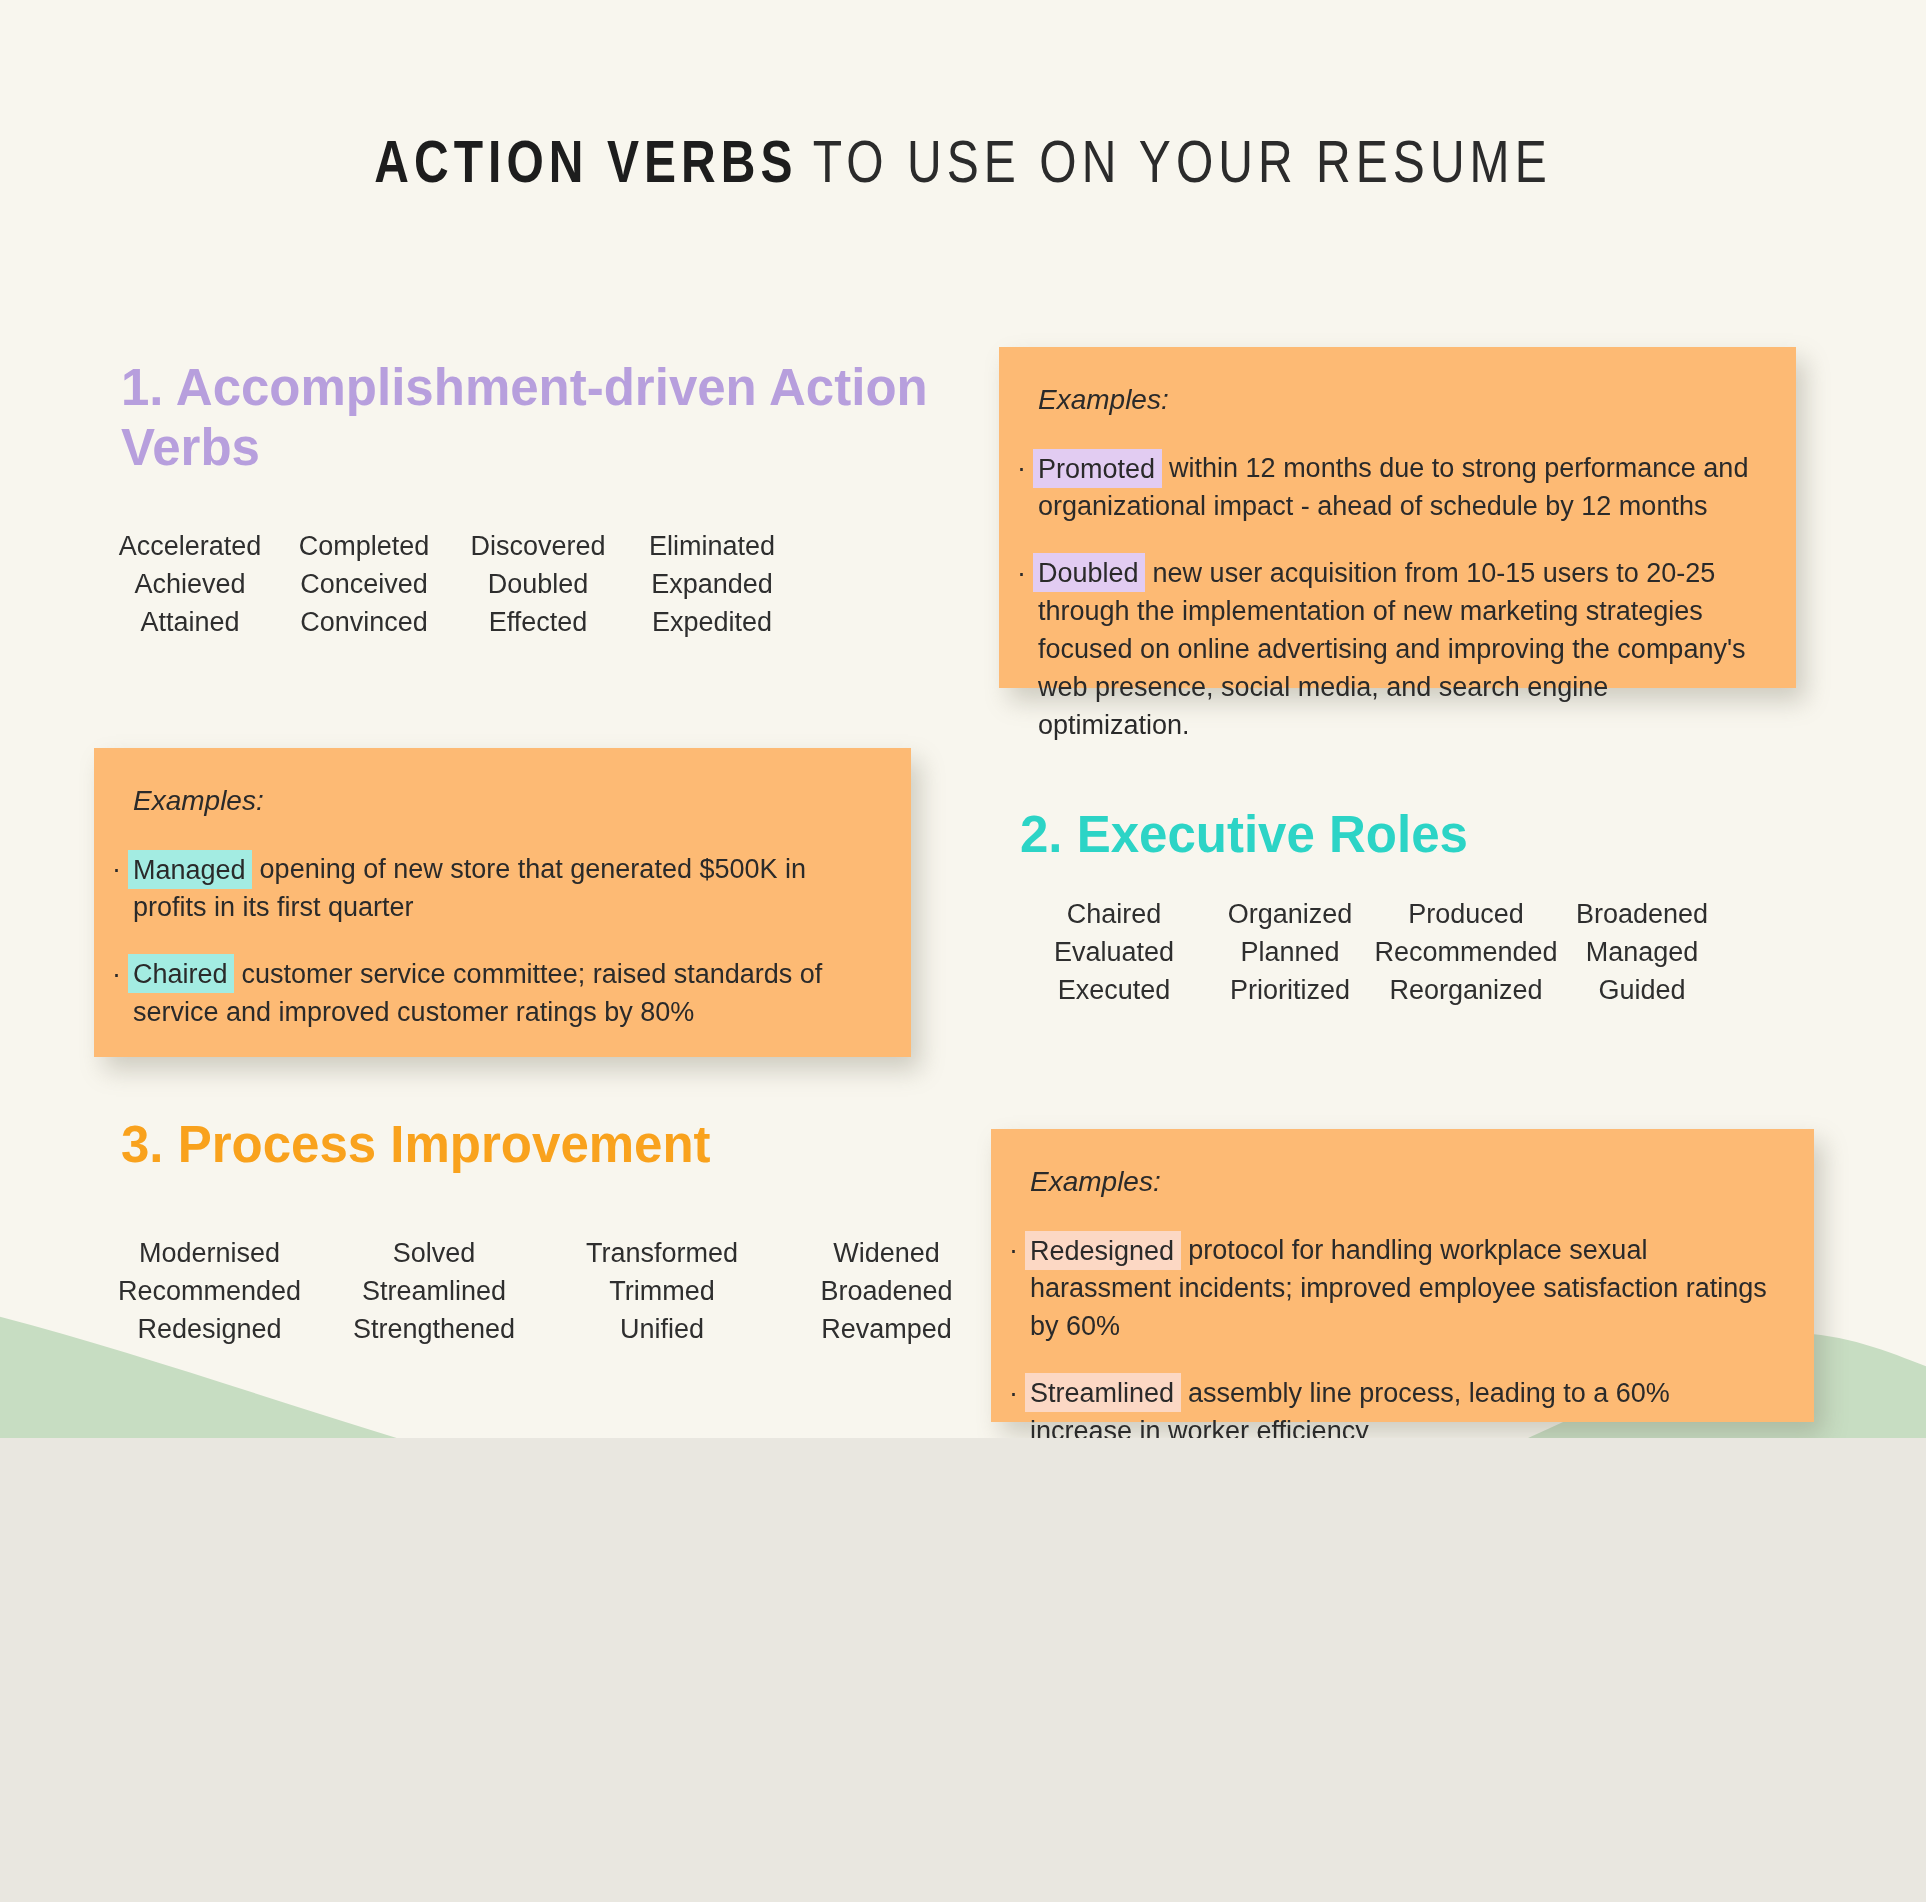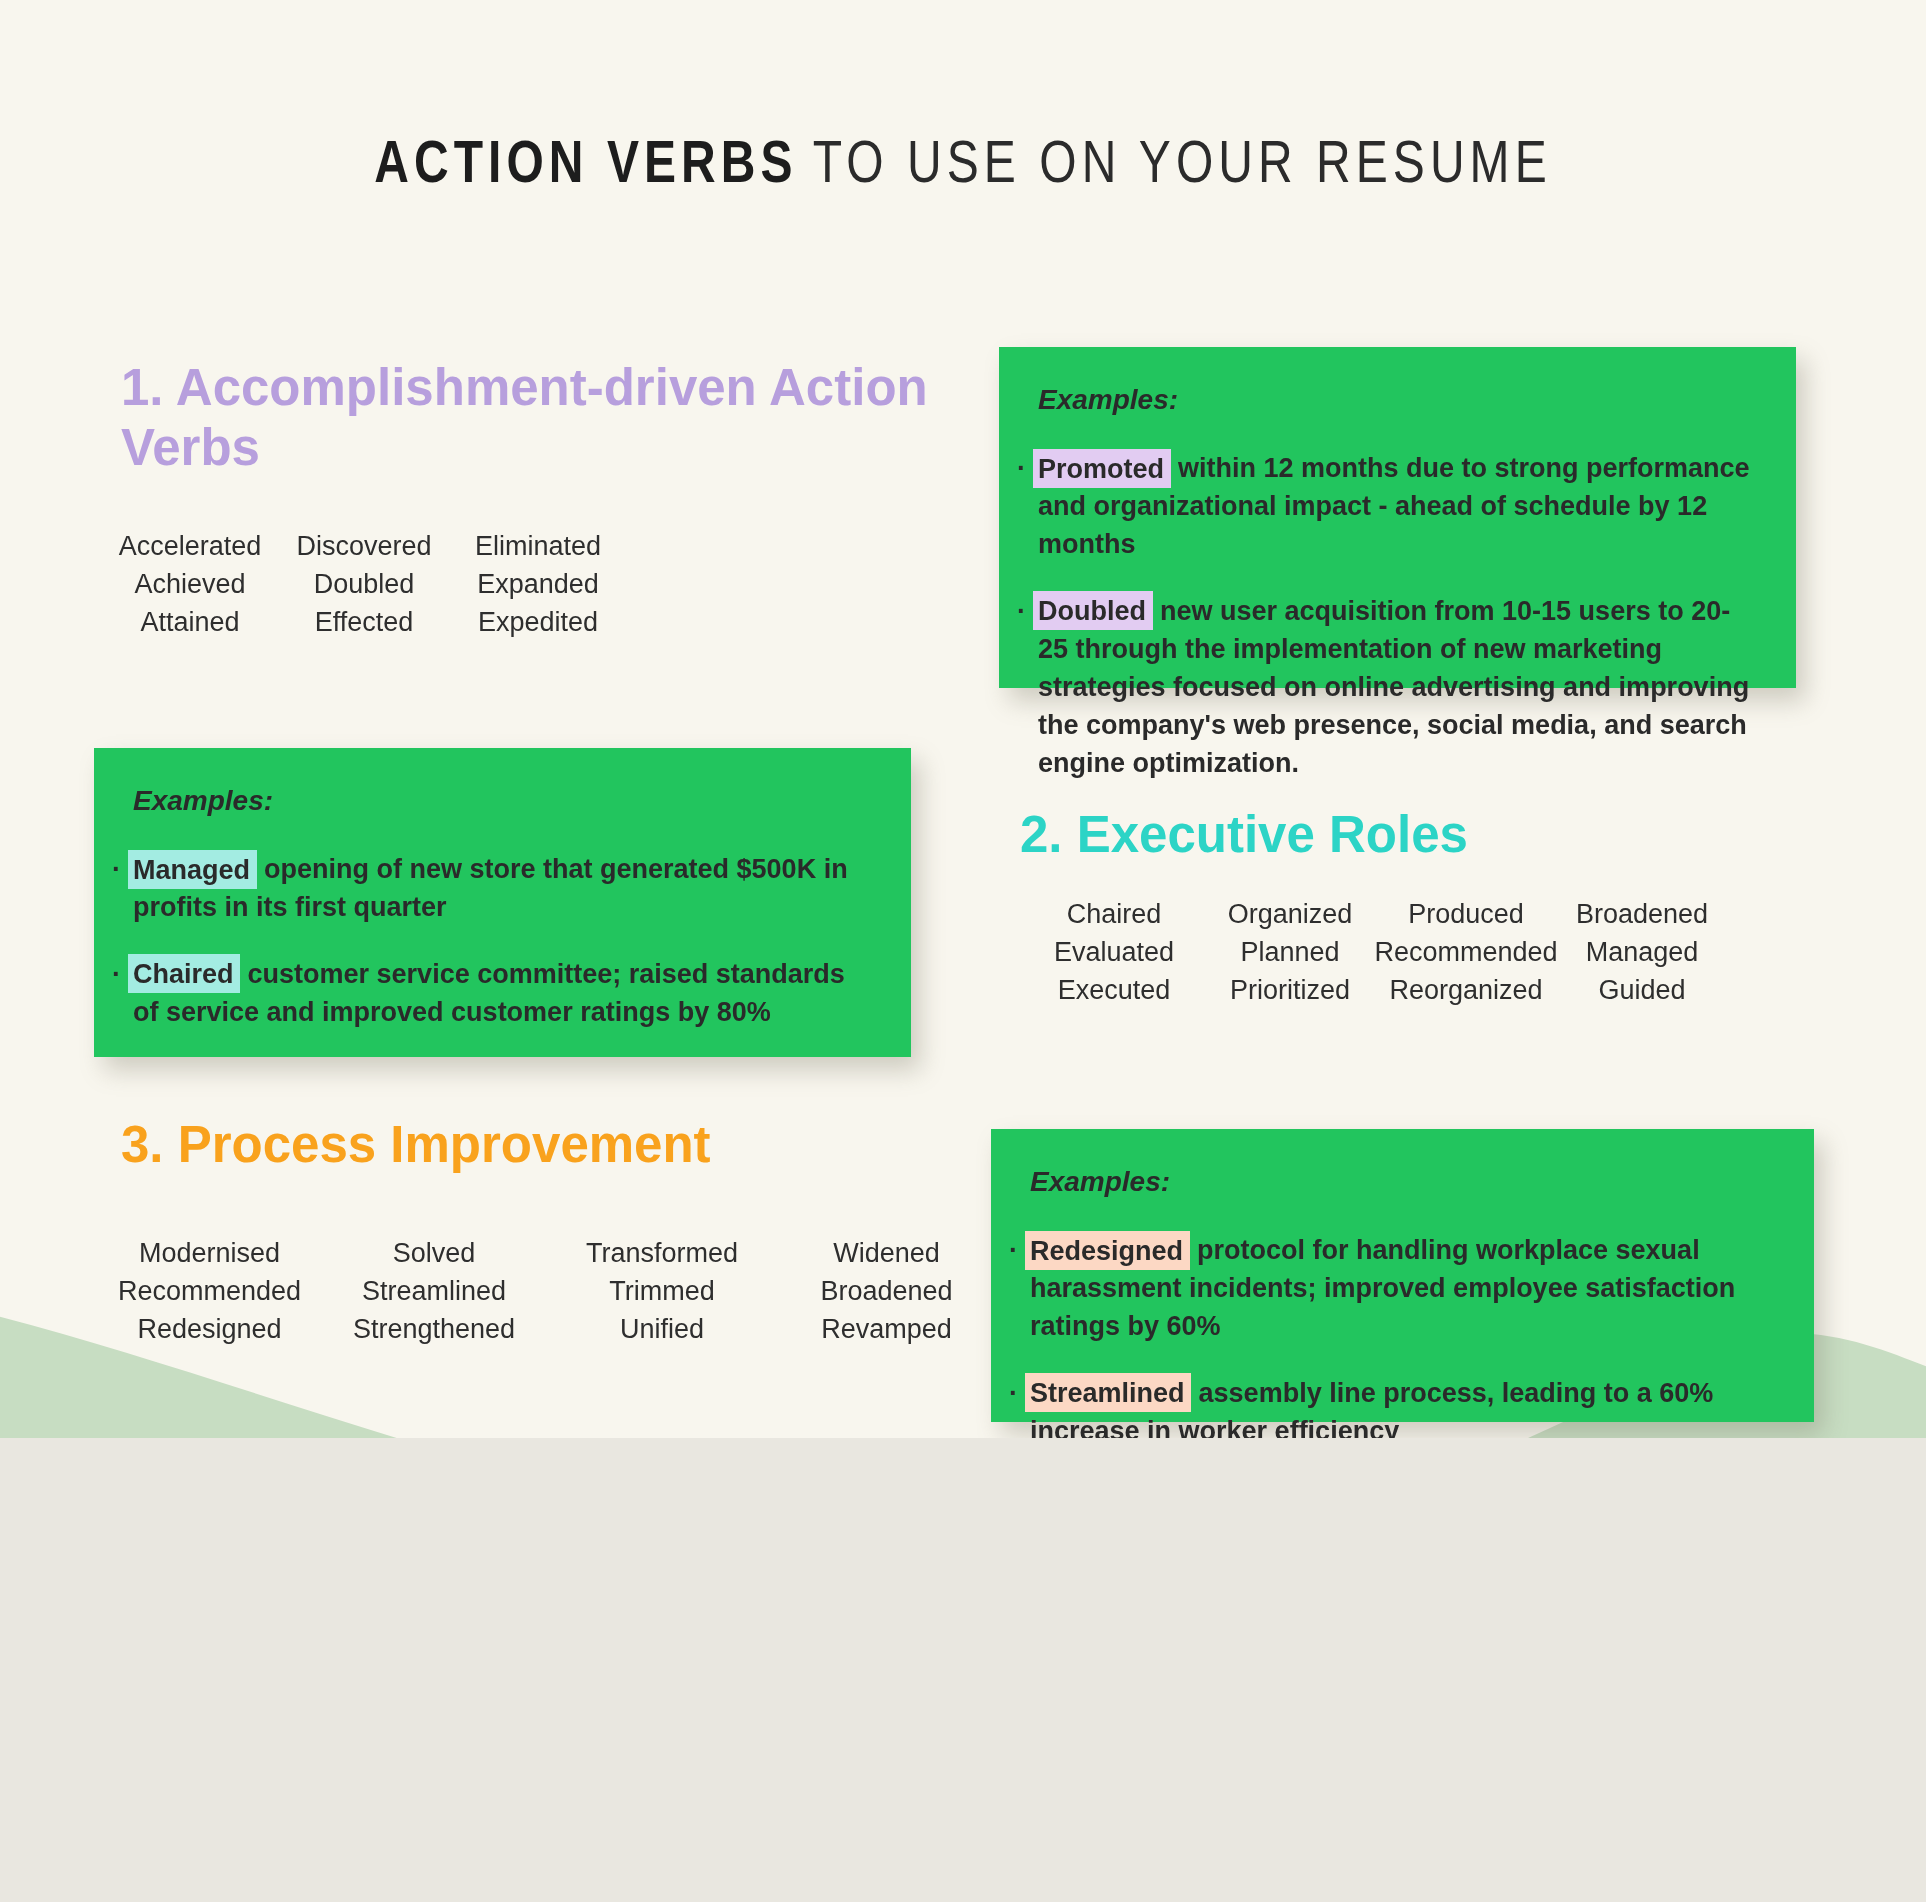--- a/index.html
+++ b/index.html
@@ -28,24 +28,24 @@
 
   
   .verb-grid{display:grid;font-size:27px;line-height:38px;color:#2e2e2e;}
   .verb-col{display:flex;flex-direction:column;align-items:center;text-align:center;}
   #grid1{left:103px;top:527px;grid-template-columns:repeat(4,174px);}
   #grid2{left:1026px;top:895px;grid-template-columns:repeat(4,176px);}
   #grid3{left:99px;top:1234px;grid-template-columns:221px 228px 228px 221px;}
 
   
   .example-box{
-    background:#22c55e;box-sizing:border-box;
+    background:#fdba74;box-sizing:border-box;
     padding:34px 36px 34px 39px;
     box-shadow:10.4px 13px 23.4px rgba(120,118,100,.33);
-    font-size:27px;line-height:38px;color:#2a2a2a;font-weight:bold;
+    font-size:27px;line-height:38px;color:#2a2a2a;
   }
   #box-tr{left:999px;top:347px;width:797px;height:341px;}
   #box-left{left:94px;top:748px;width:817px;height:309px;}
   #box-br{left:991px;top:1129px;width:823px;height:293px;}
   .examples-label{font-style:italic;font-size:28px;margin:0 0 30px 0;}
   .bullet{position:relative;margin:0 0 28.5px 0;}
   .bullet:last-child{margin-bottom:0;}
   .bullet::before{content:"\00B7";position:absolute;left:-21px;top:0;font-size:27px;color:#2a2a2a;}
   .hl{padding:4.5px 6.5px 4.5px 5.2px;margin-left:-5.2px;}
 
@@ -76,20 +76,25 @@
   <div class="layer sec-heading" id="sec1-heading" style="color: rgb(183, 159, 221);">
     <div>1. Accomplishment-driven Action</div>
     <div>Verbs</div>
   </div>
 
   <div class="layer verb-grid" id="grid1">
     <div class="verb-col">
       <span>Accelerated</span>
       <span>Achieved</span>
       <span>Attained</span>
+    </div>
+    <div class="verb-col">
+      <span>Completed</span>
+      <span>Conceived</span>
+      <span>Convinced</span>
     </div>
     <div class="verb-col">
       <span>Discovered</span>
       <span>Doubled</span>
       <span>Effected</span>
     </div>
     <div class="verb-col">
       <span>Eliminated</span>
       <span>Expanded</span>
       <span>Expedited</span>

